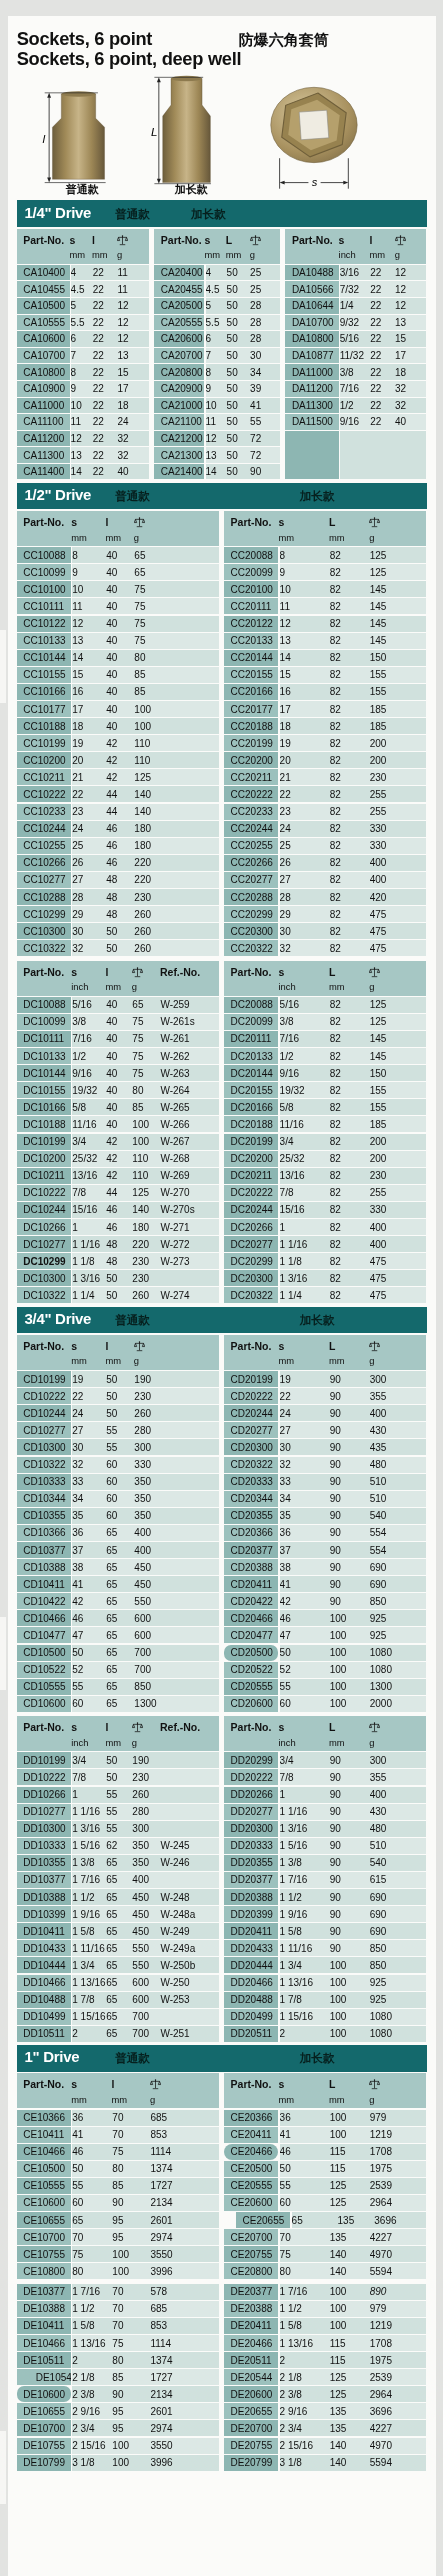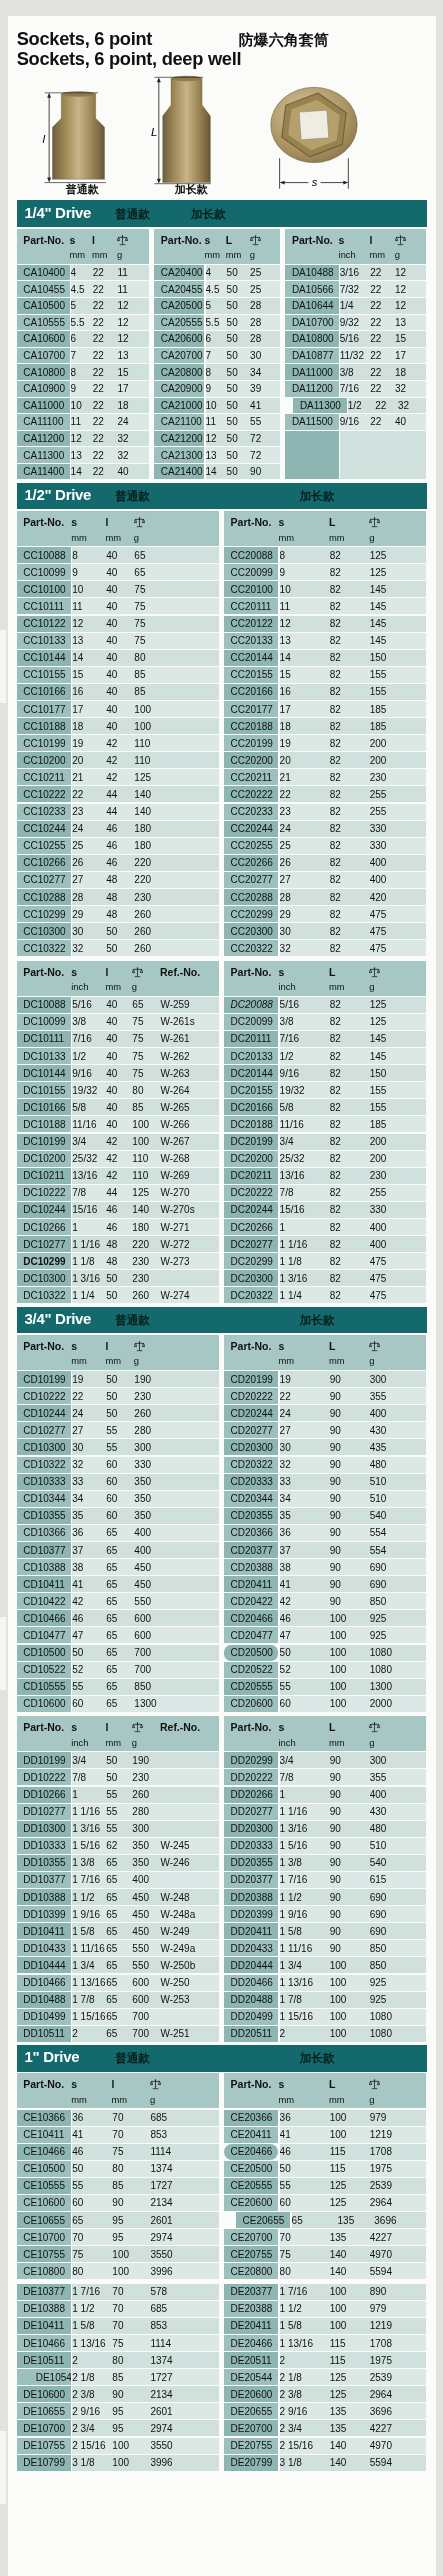--- a/index.html
+++ b/index.html
@@ -458,21 +458,21 @@
               </div>
               <div class="trow even">
                 <div class="pc" style="width: 38%;">DA11200</div>
                 <div class="rest">
                   <div class="dc" style="width: 35.4839%;">7/16</div>
                   <div class="dc" style="width: 29.0323%;">22</div>
                   <div class="dc" style="width: 35.4839%;">32</div>
                 </div>
               </div>
               <div class="trow odd">
-                <div class="pc" style="width: 38%; margin-left: 8px;">DA11300</div>
+                <div class="pc" style="width: 38%;">DA11300</div>
                 <div class="rest">
                   <div class="dc" style="width: 35.4839%;">1/2</div>
                   <div class="dc" style="width: 29.0323%;">22</div>
                   <div class="dc" style="width: 35.4839%;">32</div>
                 </div>
               </div>
               <div class="trow even">
                 <div class="pc" style="width: 38%;">DA11500</div>
                 <div class="rest">
                   <div class="dc" style="width: 35.4839%;">9/16</div>
@@ -1129,21 +1129,21 @@
                     </svg></div>
                 </div>
                 <div class="urow">
                   <div class="ucell" style="width: 27%;"></div>
                   <div class="ucell" style="width: 25%;">inch</div>
                   <div class="ucell" style="width: 20%;">mm</div>
                   <div class="ucell" style="width: 28%;">g</div>
                 </div>
               </div>
               <div class="trow odd">
-                <div class="pc" style="width: 27%; font-style: italic;">DC20088</div>
+                <div class="pc" style="width: 27%;">DC20088</div>
                 <div class="rest">
                   <div class="dc" style="width: 34.2466%;">5/16</div>
                   <div class="dc" style="width: 27.3973%;">82</div>
                   <div class="dc" style="width: 38.3562%;">125</div>
                 </div>
               </div>
               <div class="trow even">
                 <div class="pc" style="width: 27%;">DC20099</div>
                 <div class="rest">
                   <div class="dc" style="width: 34.2466%;">3/8</div>
@@ -2148,21 +2148,21 @@
               </div>
               <div class="trow even">
                 <div class="pc" style="width: 27%; padding-left: 19px;">DE10544</div>
                 <div class="rest">
                   <div class="dc" style="width: 27.3973%;">2 1/8</div>
                   <div class="dc" style="width: 26.0274%;">85</div>
                   <div class="dc" style="width: 46.5753%;">1727</div>
                 </div>
               </div>
               <div class="trow odd">
-                <div class="pc" style="width: 27%;">DE10600</div>
+                <div class="pc" style="width: 27%; border-radius: 7px;">DE10600</div>
                 <div class="rest">
                   <div class="dc" style="width: 27.3973%;">2 3/8</div>
                   <div class="dc" style="width: 26.0274%;">90</div>
                   <div class="dc" style="width: 46.5753%;">2134</div>
                 </div>
               </div>
               <div class="trow even">
                 <div class="pc" style="width: 27%;">DE10655</div>
                 <div class="rest">
                   <div class="dc" style="width: 27.3973%;">2 9/16</div>
@@ -2296,21 +2296,21 @@
                   <div class="dc" style="width: 27.3973%;">140</div>
                   <div class="dc" style="width: 38.3562%;">5594</div>
                 </div>
               </div>
               <div class="bgap"></div>
               <div class="trow odd">
                 <div class="pc" style="width: 27%;">DE20377</div>
                 <div class="rest">
                   <div class="dc" style="width: 34.2466%;">1 7/16</div>
                   <div class="dc" style="width: 27.3973%;">100</div>
-                  <div class="dc" style="width: 38.3562%;">890</div>
+                  <div class="dc" style="width: 38.3562%; font-style: italic;">890</div>
                 </div>
               </div>
               <div class="trow even">
                 <div class="pc" style="width: 27%;">DE20388</div>
                 <div class="rest">
                   <div class="dc" style="width: 34.2466%;">1 1/2</div>
                   <div class="dc" style="width: 27.3973%;">100</div>
                   <div class="dc" style="width: 38.3562%;">979</div>
                 </div>
               </div>

